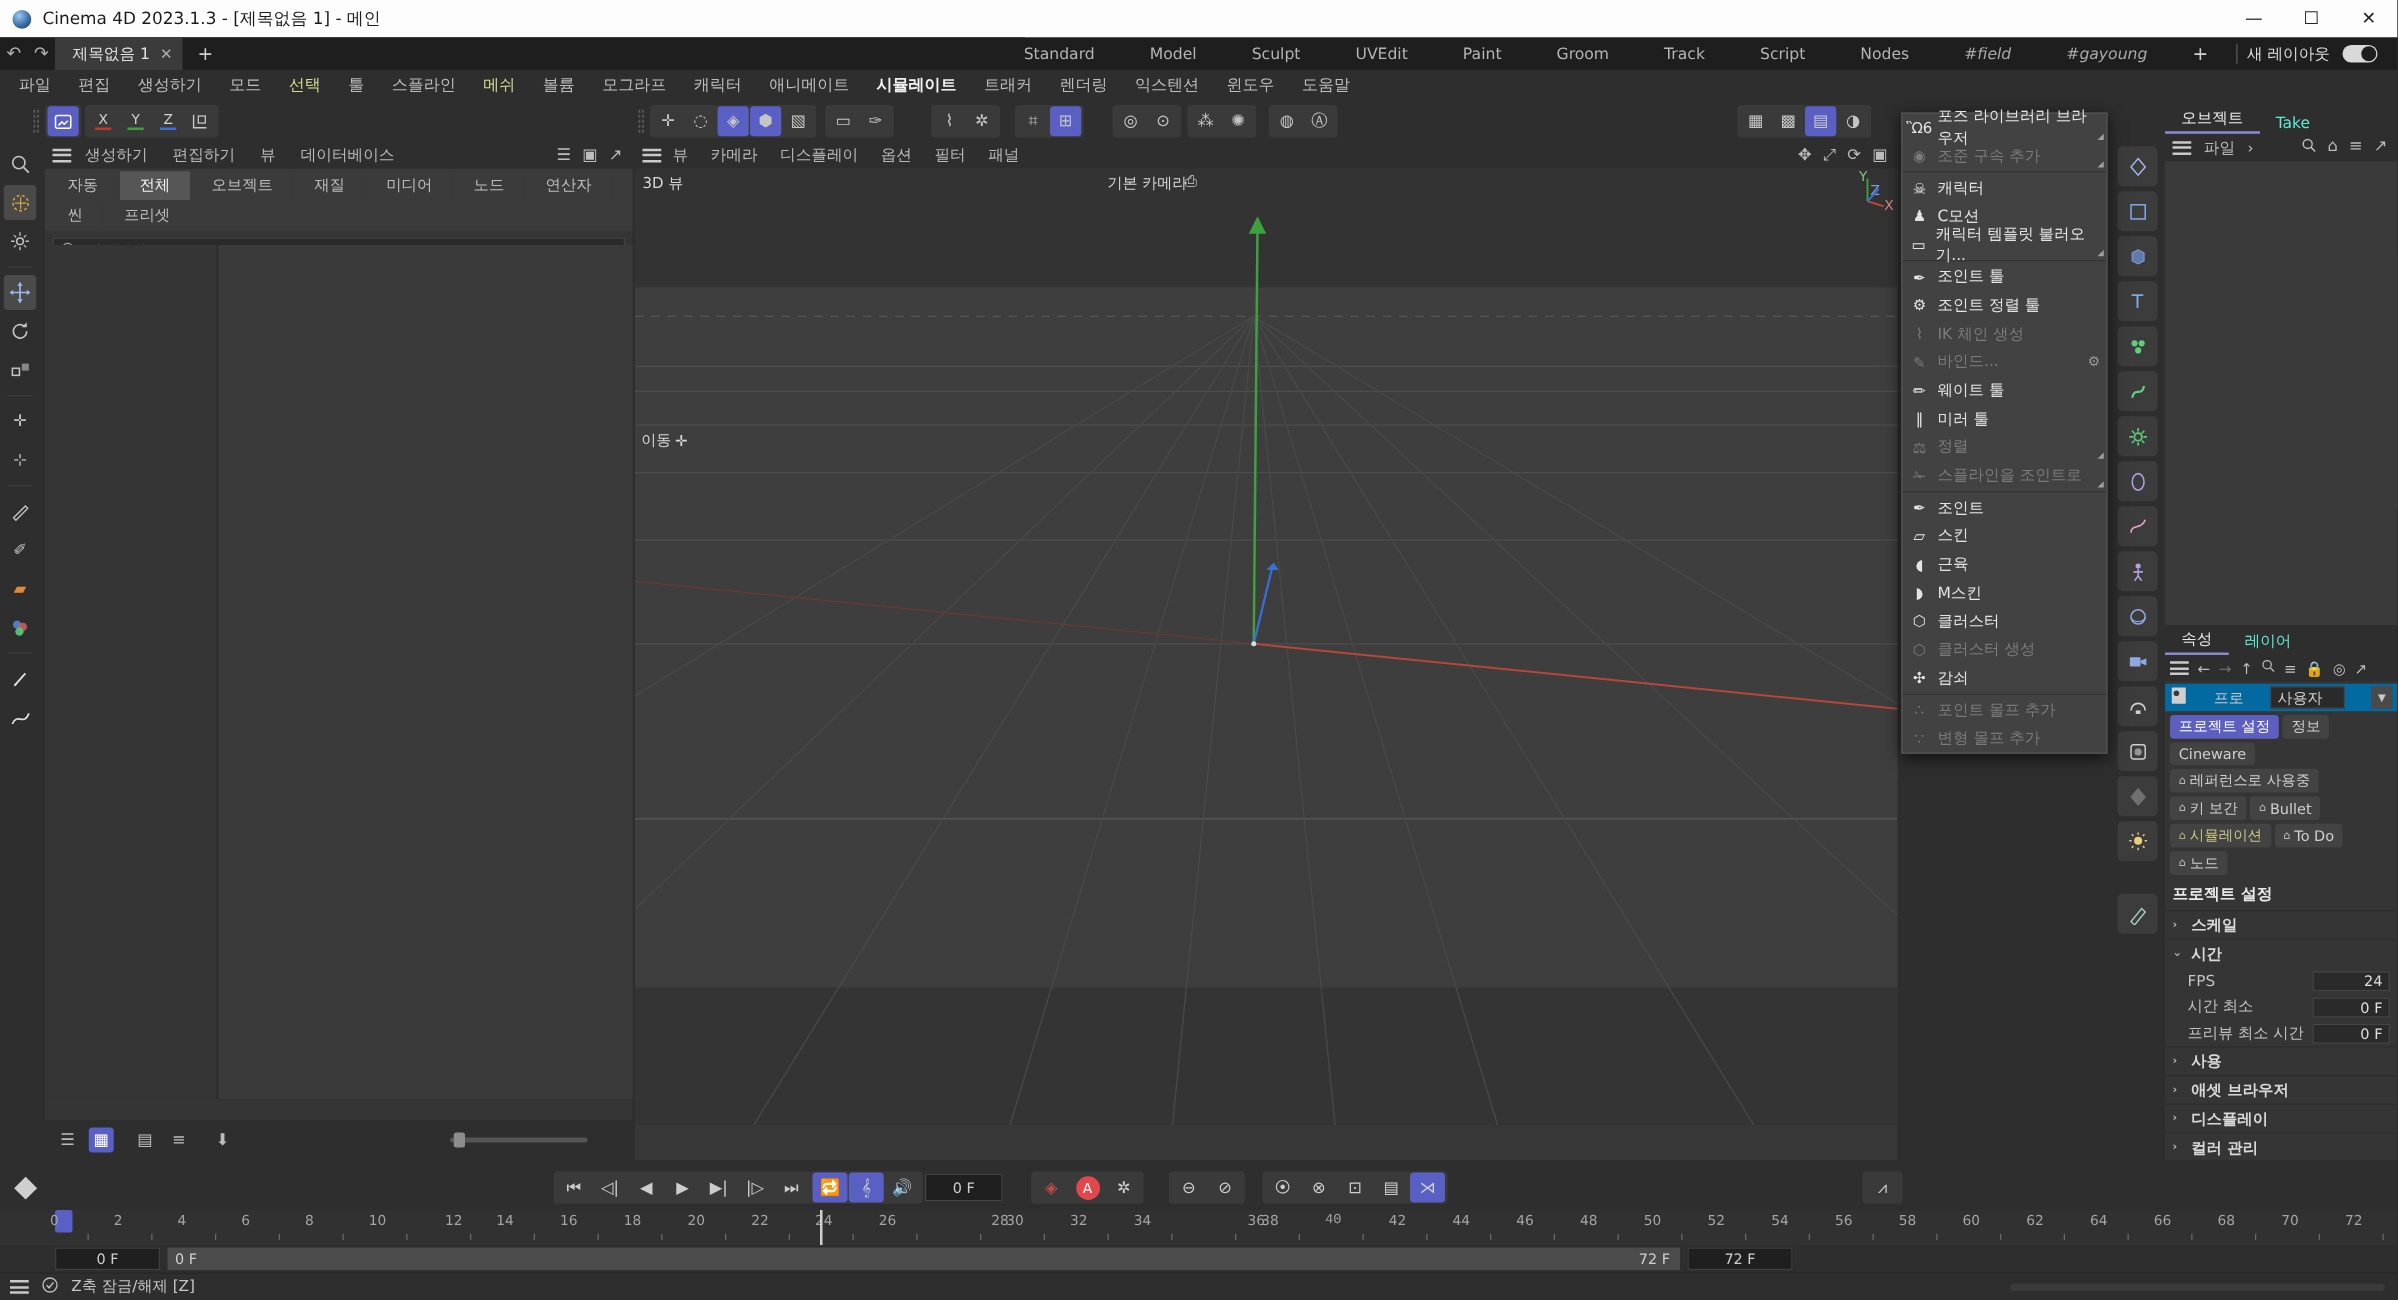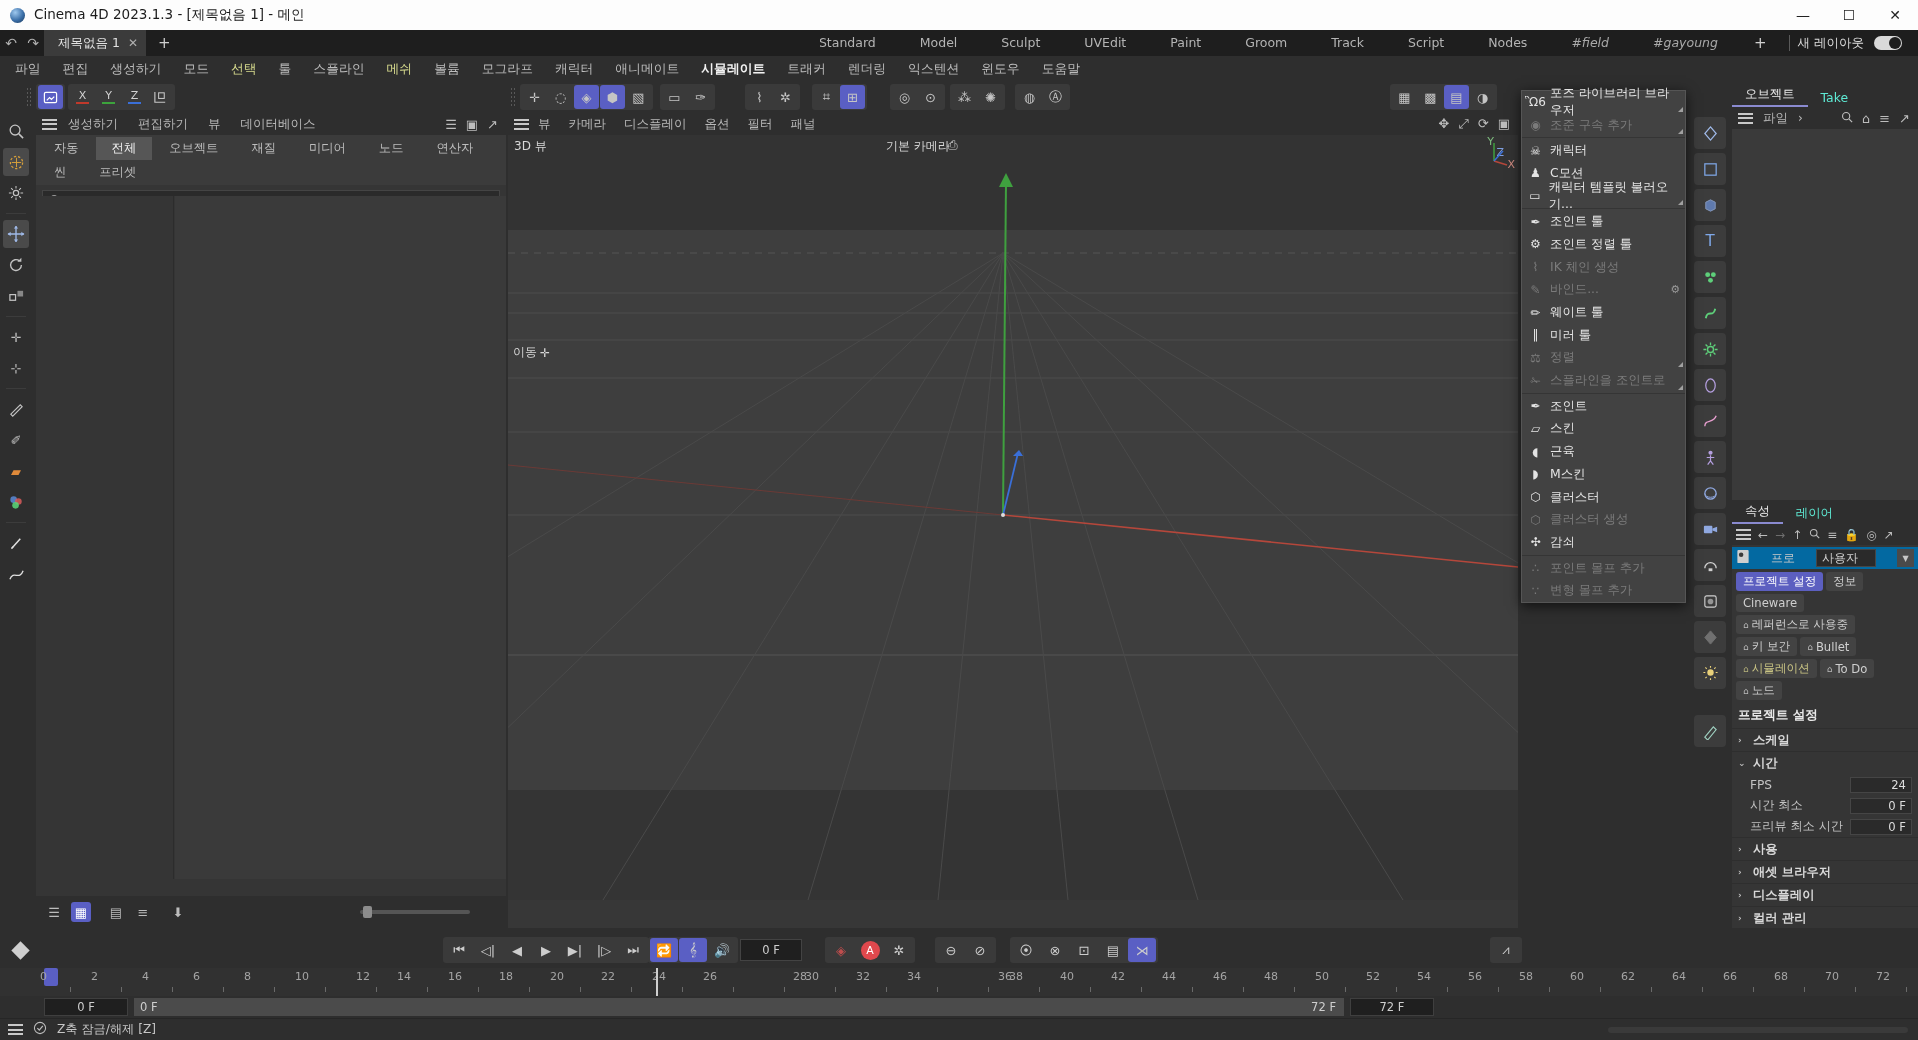--- a/index.html
+++ b/index.html
@@ -934,21 +934,21 @@
         <div class="rtick" style="left: 805px;">30</div>
         <div class="rmark" style="left: 834.5px;"></div>
         <div class="rtick" style="left: 856px;">32</div>
         <div class="rmark" style="left: 885.5px;"></div>
         <div class="rtick" style="left: 907px;">34</div>
         <div class="rmark" style="left: 936.5px;"></div>
         <div class="rtick" style="left: 998px;">36</div>
         <div class="rmark" style="left: 987.5px;"></div>
         <div class="rtick" style="left: 1009px;">38</div>
         <div class="rmark" style="left: 1038.5px;"></div>
-        <div class="rtick" style="left: 1060px;">40</div>
+        <div class="rtick" style="left: 1060px; font-family: Liberation Mono, monospace;">40</div>
         <div class="rmark" style="left: 1089.5px;"></div>
         <div class="rtick" style="left: 1111px;">42</div>
         <div class="rmark" style="left: 1140.5px;"></div>
         <div class="rtick" style="left: 1162px;">44</div>
         <div class="rmark" style="left: 1191.5px;"></div>
         <div class="rtick" style="left: 1213px;">46</div>
         <div class="rmark" style="left: 1242.5px;"></div>
         <div class="rtick" style="left: 1264px;">48</div>
         <div class="rmark" style="left: 1293.5px;"></div>
         <div class="rtick" style="left: 1315px;">50</div>

